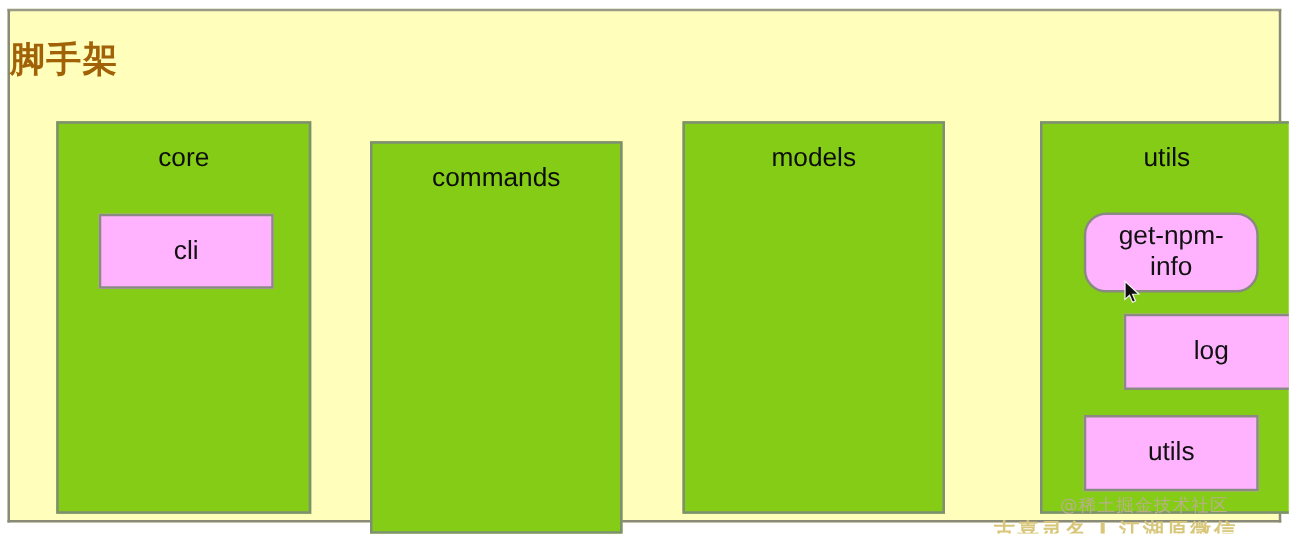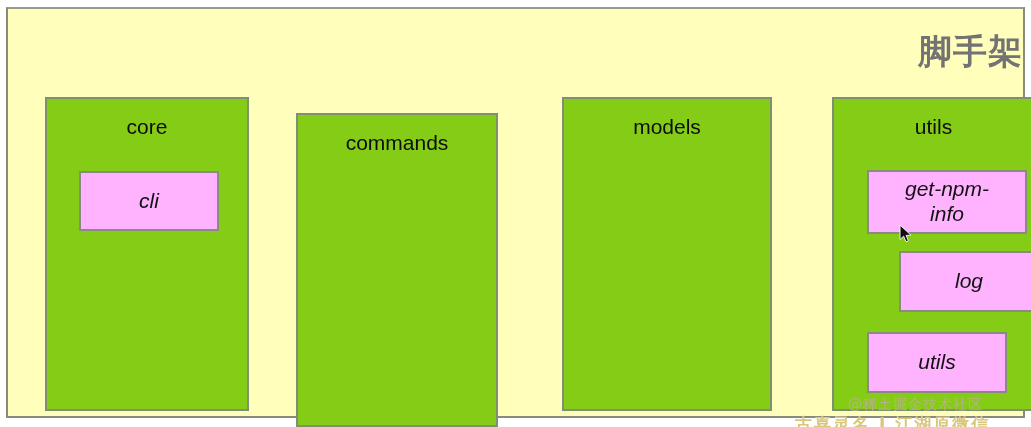--- a/index.html
+++ b/index.html
@@ -33,24 +33,24 @@
     height: 411px;
     background: #ffffbb;
     border: 2px solid #8a8a78;
     border-top-color: #9a9a88;
   }
   .outer-title {
     position: absolute;
     left: 0;
     top: 20px;
     width: 100%;
-    text-align: right;
-    font-size: 34px;
+    text-align: left;
+    font-size: 28px;
     font-weight: 700;
-    color: #737373;
+    color: #a16207;
     letter-spacing: 1px;
     font-family: "DejaVu Sans", "Liberation Sans", sans-serif;
   }
 
   
   .module-box {
     position: absolute;
     background: #84cc16;
     border: 2px solid #7f8f76;
     top: 88px;
@@ -62,46 +62,45 @@
     top: 16px;
     width: 100%;
     text-align: center;
     font-size: 21px;
     font-weight: 400;
     color: #0d0d0d;
   }
 
   #module-core      { left: 37px;  width: 204px; }
   #module-commands  { left: 288px; width: 202px; margin-top: 16px; }
-  #module-models    { left: 538px; width: 210px; margin-left: 16px; }
+  #module-models    { left: 538px; width: 210px; }
   #module-utils     { left: 824px; width: 203px; }
 
   
   .sub-box {
     position: absolute;
     background: #ffb3ff;
     border: 2px solid #8a8a82;
     display: flex;
     align-items: center;
     justify-content: center;
     text-align: center;
-    font-style: italic;
   }
   .sub-label {
     font-size: 21px;
     color: #111111;
     line-height: 1.18;
     padding: 0 4px;
     white-space: pre-line;
   }
 
   #sub-cli  { left: 32px; top: 72px; width: 140px; height: 60px; }
   #sub-init { left: 32px; top: 72px; width: 140px; height: 60px; }
 
-  #sub-get-npm-info { left: 33px; top: 71px;  width: 160px; height: 64px; }
+  #sub-get-npm-info { left: 33px; top: 71px;  width: 140px; height: 64px; border-radius: 18px; }
   #sub-log          { left: 33px; top: 152px; width: 140px; height: 61px; margin-left: 32px; }
   #sub-utils        { left: 33px; top: 233px; width: 140px; height: 61px; }
 
   
   .watermark {
     position: absolute;
     left: 848px;
     top: 396px;
     font-size: 14px;
     color: #b9b08a;

